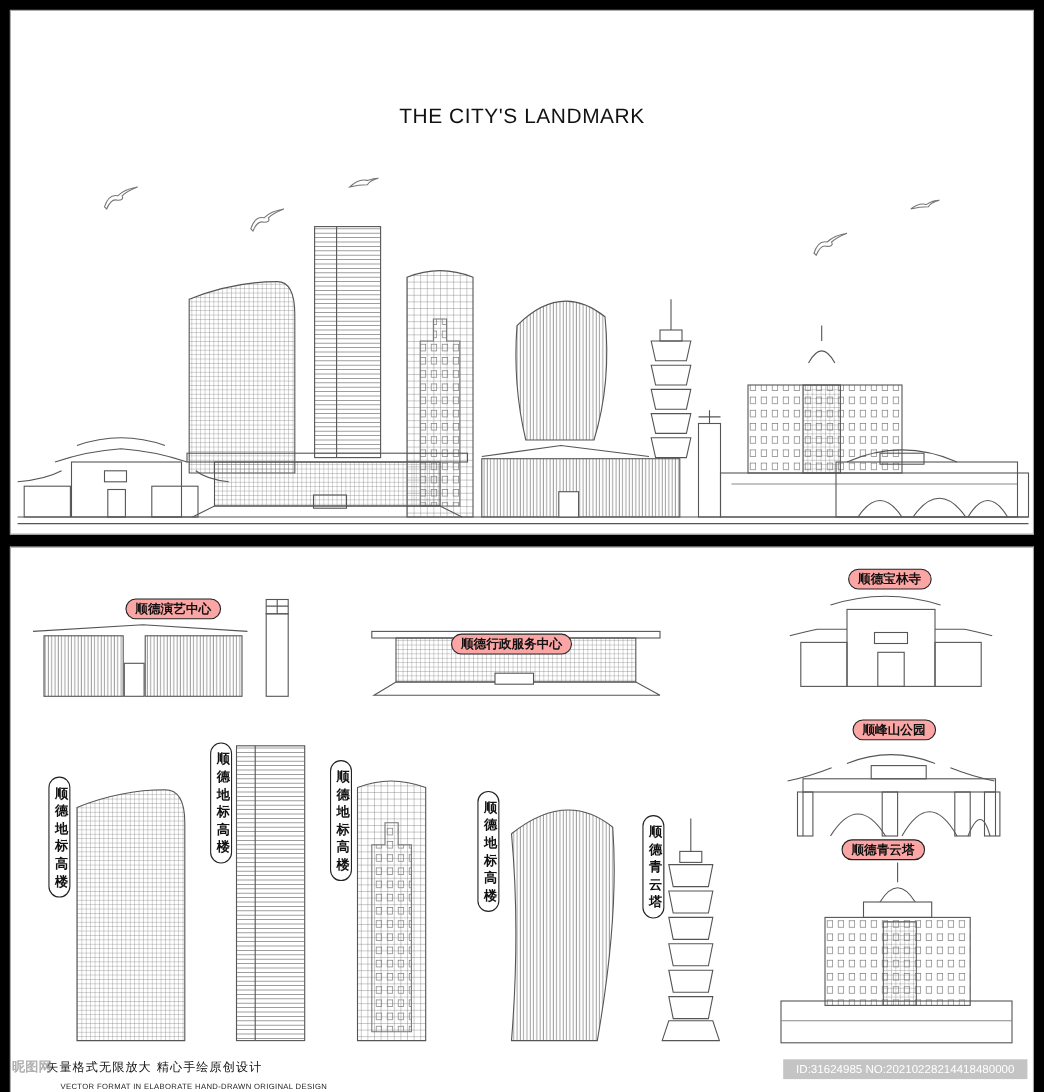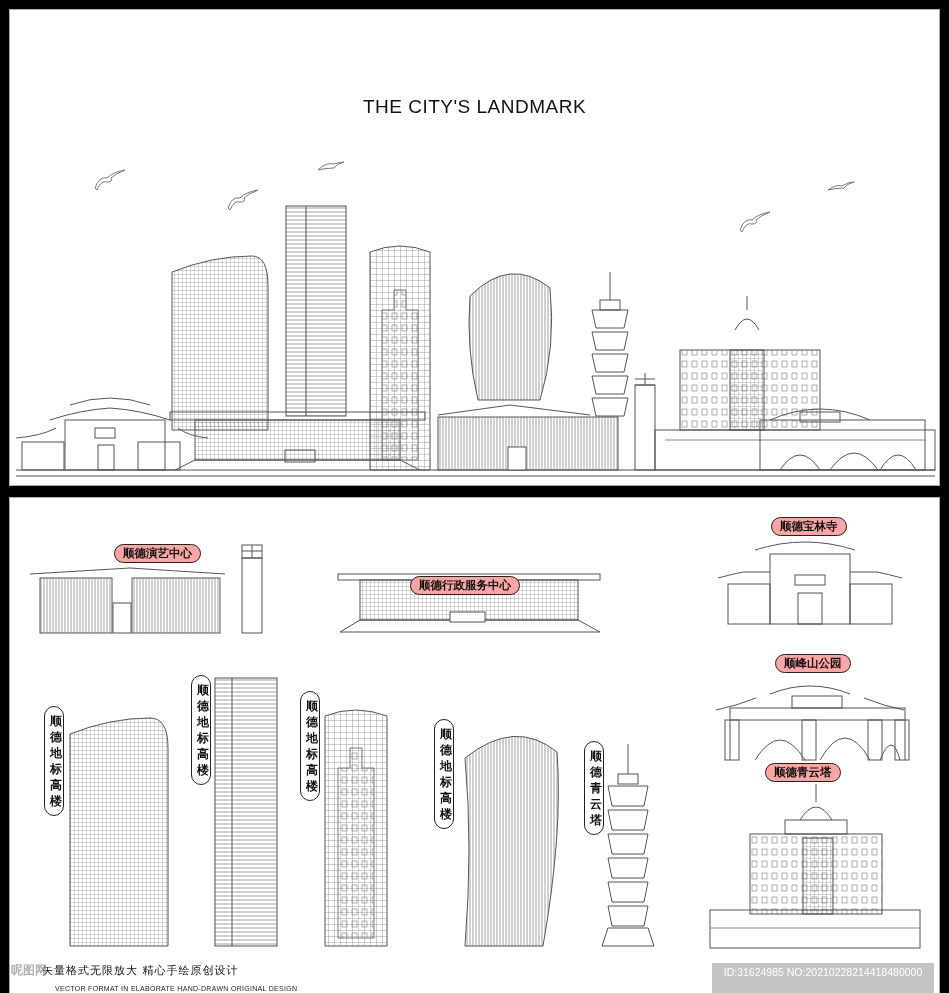--- a/index.html
+++ b/index.html
@@ -8,21 +8,21 @@
   #top-panel{left:9px;top:9px;width:931px;height:477px;border:1px solid #aaa;box-sizing:border-box;}
   #bottom-panel{left:9px;top:497px;width:931px;height:496px;border:1px solid #aaa;border-bottom:none;box-sizing:border-box;}
   .title{position:absolute;left:0;right:0;top:34px;text-align:center;font-size:42px;font-weight:bold;color:#111;letter-spacing:1px;font-family:"DejaVu Sans",sans-serif;}
   .subtitle{position:absolute;left:0;right:0;top:86px;text-align:center;font-size:19px;color:#111;letter-spacing:.5px;font-family:"Liberation Sans",sans-serif;}
   svg{position:absolute;left:0;top:0;}
   .pill{position:absolute;border:1.6px solid #222;border-radius:12px;background:#fca5a5;font-size:11.5px;font-weight:bold;color:#111;padding:1px 8px;white-space:nowrap;line-height:15px;}
   .vpill{position:absolute;border:1.6px solid #222;border-radius:12px;background:#fff;font-size:12px;font-weight:bold;color:#111;width:16px;padding:6px 1px;line-height:16px;text-align:right;word-break:break-all;}
   .footer-main{position:absolute;left:42px;top:963px;font-size:11px;color:#111;letter-spacing:1px;}
   .footer-sub{position:absolute;left:55px;top:985px;font-size:7px;color:#222;letter-spacing:.3px;font-family:"Liberation Sans",sans-serif;}
   .watermark-logo{position:absolute;left:11px;top:962px;font-size:12px;color:rgba(150,150,150,.75);font-weight:bold;}
-  .watermark-id{position:absolute;left:712px;top:963px;width:222px;height:30px;background:#c4c4c4;color:#fff;font-size:10.5px;line-height:18px;text-align:center;font-family:"Liberation Sans",sans-serif;}
+  .watermark-id{position:absolute;left:712px;top:963px;width:222px;height:18px;background:#c4c4c4;color:#fff;font-size:10.5px;line-height:18px;text-align:center;font-family:"Liberation Sans",sans-serif;}
 </style>
 </head>
 <body>
 
 <div class="panel" id="top-panel">
   <div class="subtitle">THE CITY'S LANDMARK</div>
 
   <svg width="931" height="477" viewBox="0 0 931 477" fill="none" stroke="#555" stroke-width="1">
     <defs>
       <pattern id="vlines" width="3" height="10" patternUnits="userSpaceOnUse">

